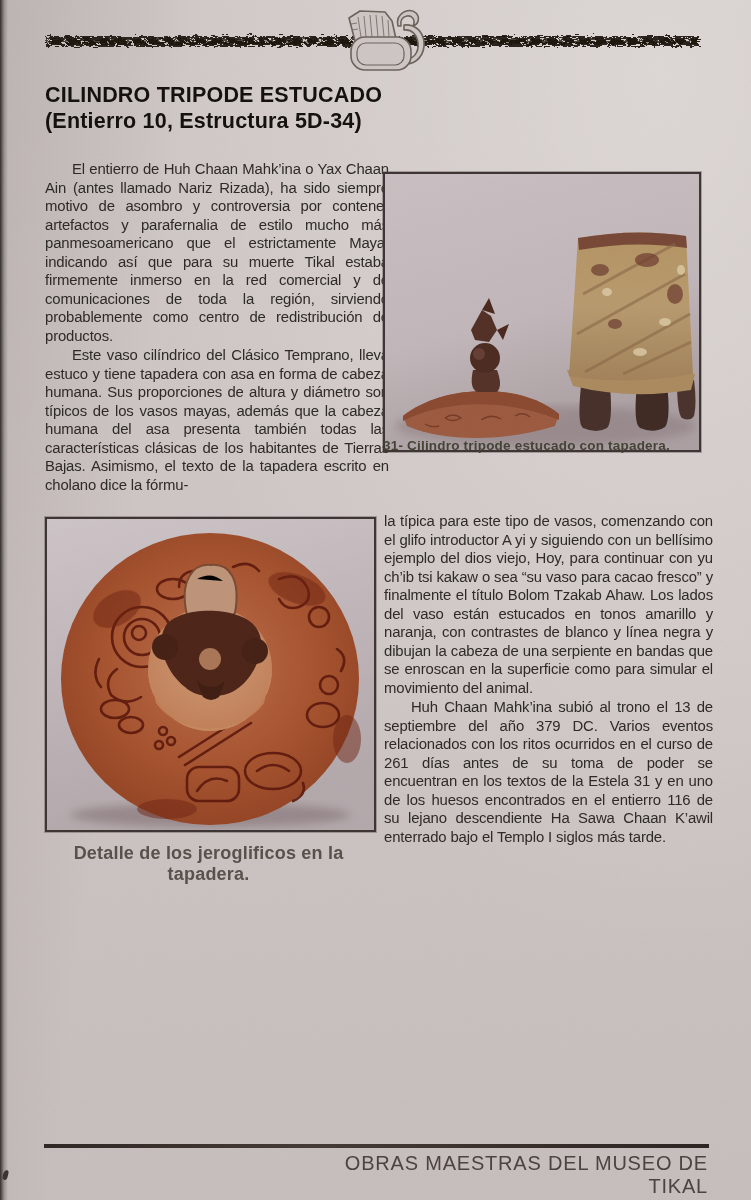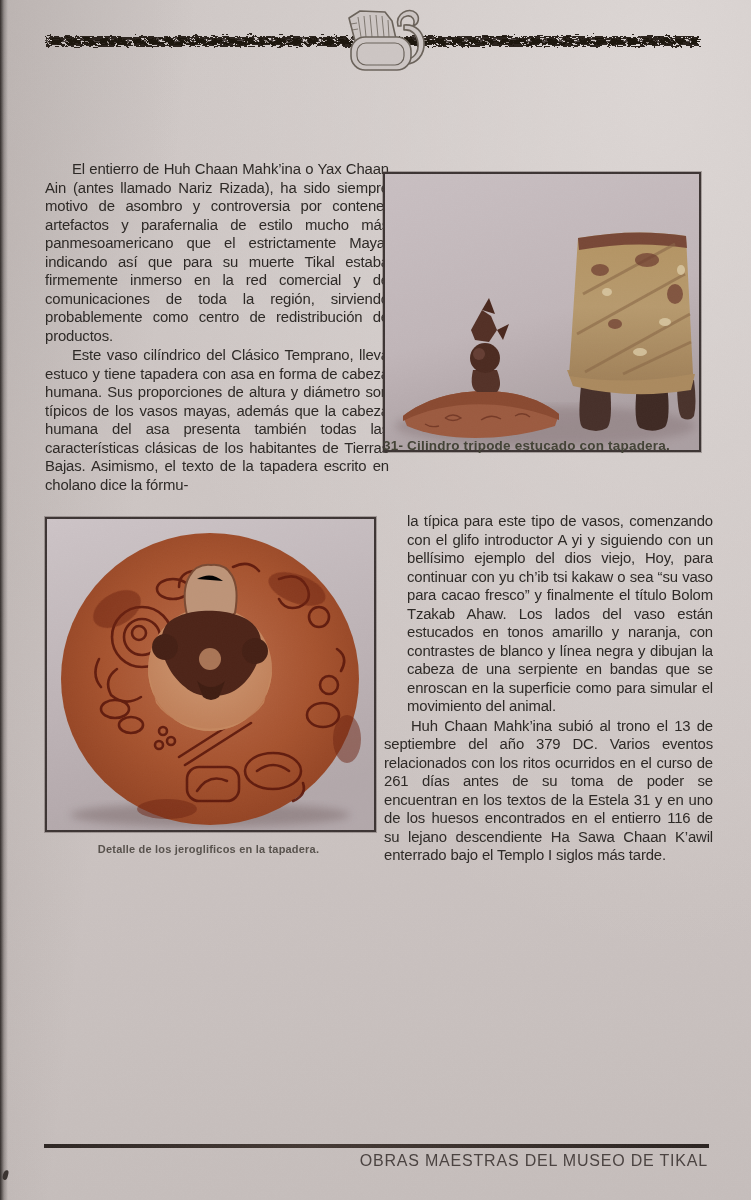--- a/index.html
+++ b/index.html
@@ -23,39 +23,39 @@
     position:absolute;left:45px;top:82px;width:400px;
     font-weight:bold;color:#14100e;font-size:21.5px;line-height:26px;letter-spacing:.2px;
   }
 
   
   .col{position:absolute;color:#2d2926;font-size:14.9px;line-height:18.5px;
        text-align:justify;letter-spacing:-.15px;}
   .col1{left:45px;top:160px;width:344px;}
   .col2{left:384px;top:512px;width:329px;}
   .para{margin:0 0 1px 0;text-indent:27px;}
-  .para.noindent{text-indent:0;margin-left:23px;}
+  .para.noindent{text-indent:0;}
   .bold{font-weight:normal;}
 
   
   .photo{position:absolute;border:2px solid #3d3534;box-shadow:0 0 0 1px rgba(90,80,78,.4);}
   .photo1{left:383px;top:172px;width:314px;height:276px;}
   .photo2{left:45px;top:517px;width:327px;height:311px;}
   .photo svg{display:block;}
 
   
   .caption{position:absolute;font-weight:bold;letter-spacing:.2px;}
   .caption1{left:383px;top:438px;width:330px;font-size:13.5px;color:#434336;}
-  .caption2{left:45px;top:843px;width:327px;text-align:center;font-size:11px;color:#57514c;}
+  .caption2{left:45px;top:843px;width:327px;text-align:center;font-size:18px;color:#57514c;}
 
   
   .footer-rule{position:absolute;left:44px;top:1144px;width:665px;height:4px;
     background:linear-gradient(90deg,#2e2724,#453a35 40%,#2b2421);}
   .footer-text{position:absolute;left:300px;top:1152px;width:408px;text-align:right;
-    font-size:16px;color:#4b4341;letter-spacing:.8px;}
+    font-size:20px;color:#4b4341;letter-spacing:.8px;}
 
   .corner-mark{position:absolute;left:3px;top:1170px;width:5px;height:10px;
     border-radius:60% 40% 50% 50%;background:#3a3330;transform:rotate(14deg);}
 </style>
 </head>
 <body>
 
 <div class="page">
 
   <svg class="band" width="751" height="78" viewBox="0 0 751 78">
@@ -89,20 +89,24 @@
           <path d="M388,20 L389,37"></path>
         <path d="M351,24 L357,23"></path>
           <path d="M352,30 L358,29"></path>
       </g>
 
       <rect x="351" y="37" width="60" height="33" rx="14"></rect>
       <rect x="357" y="43" width="47" height="22" rx="9" fill="none" stroke-width="1.2"></rect>
     </g>
   </svg>
 
+  <div class="title">
+    <div>CILINDRO TRIPODE ESTUCADO</div>
+    <div>(Entierro 10, Estructura 5D-34)</div>
+  </div>
 
   <div class="col col1">
     <p class="para"><span>El entierro de </span><span class="bold">Huh Chaan Mahk’ina</span><span> o </span><span class="bold">Yax Chaan Ain</span><span> (antes llamado Nariz Rizada), ha sido siempre motivo de asombro y controversia por contener artefactos y parafernalia de estilo mucho más panmesoamericano que el estrictamente Maya, indicando así que para su muerte Tikal estaba firmemente inmerso en la red comercial y de comunicaciones de toda la región, sirviendo probablemente como centro de redistribución de productos.</span></p>
     <p class="para"><span>Este vaso cilíndrico del Clásico Temprano, lleva estuco y tiene tapadera con asa en forma de cabeza humana. Sus proporciones de altura y diámetro son típicos de los vasos mayas, además que la cabeza humana del asa presenta también todas las características clásicas de los habitantes de Tierras Bajas. Asimismo, el texto de la tapadera escrito en cholano dice la fórmu-</span></p>
   </div>
 
   <div class="photo photo1">
     <svg width="314" height="276" viewBox="0 0 314 276">
       <defs>
         <linearGradient id="p1bg" x1="0" y1="0" x2=".3" y2="1">

